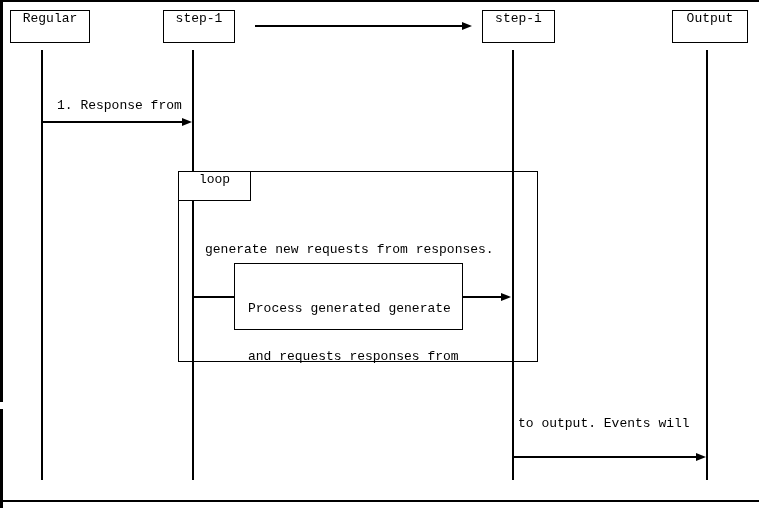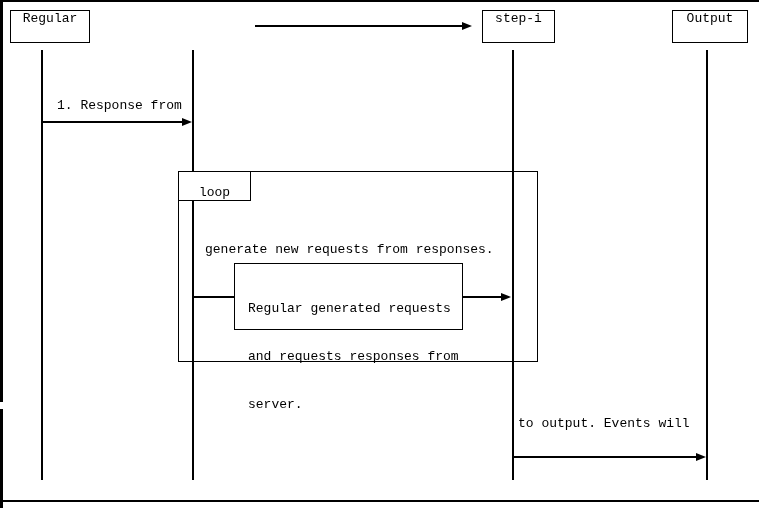--- a/index.html
+++ b/index.html
@@ -65,21 +65,21 @@
     border: 1.2px solid #000000;
     background: transparent;
     z-index: 2;
   }
   .loop-label {
     position: absolute;
     box-sizing: border-box;
     border: 1.2px solid #000000;
     background: #ffffff;
     display: flex;
-    align-items: flex-end;
+    align-items: flex-start;
     justify-content: center;
     z-index: 3;
   }
 
   .process-box {
     position: absolute;
     box-sizing: border-box;
     border: 1.5px solid #000000;
     background: #ffffff;
     padding: 5px 0 0 13px;
@@ -99,20 +99,23 @@
   <div class="frame-bar" style="left:0; top:500px; width:759px; height:2px;"></div>
 
   <div class="lifeline" style="left:41px;"></div>
   <div class="lifeline" style="left:192px;"></div>
   <div class="lifeline" style="left:512px;"></div>
   <div class="lifeline" style="left:706px;"></div>
 
   <div class="actor-box" style="left:10px; top:10px; width:80px;">
     <span>Regular</span>
   </div>
+  <div class="actor-box" style="left:163px; top:10px; width:72px;">
+    <span>step-1</span>
+  </div>
   <div class="actor-box" style="left:672px; top:10px; width:76px;">
     <span>Output</span>
   </div>
   <div class="actor-box" style="left:482px; top:10px; width:73px;">
     <span>step-i</span>
   </div>
 
   <div class="msg-line" style="left:255px; top:25px; width:208px;"></div>
   <div class="arrowhead" style="left:462px; top:22px;"></div>
 
@@ -126,23 +129,22 @@
   <div class="loop-label" style="left:178px; top:171px; width:73px; height:30px;">
     <span>loop</span>
   </div>
 
   <div class="label-text" style="left:205px; top:210px;">
     <div>generate new requests from responses.</div>
   </div>
 
   <div class="msg-line" style="left:193px; top:296px; width:41px;"></div>
   <div class="process-box" style="left:234px; top:263px; width:229px; height:67px;">
-    <div>Regular generated requests</div>
+    <div>Process generated generate</div>
     <div>and requests responses from</div>
-    <div>server.</div>
   </div>
   <div class="msg-line" style="left:462px; top:296px; width:40px;"></div>
   <div class="arrowhead" style="left:501px; top:293px;"></div>
 
   <div class="label-text" style="left:518px; top:384px;">
     <div>to output. Events will</div>
     
     
   </div>
   <div class="msg-line" style="left:513px; top:456px; width:184px;"></div>

